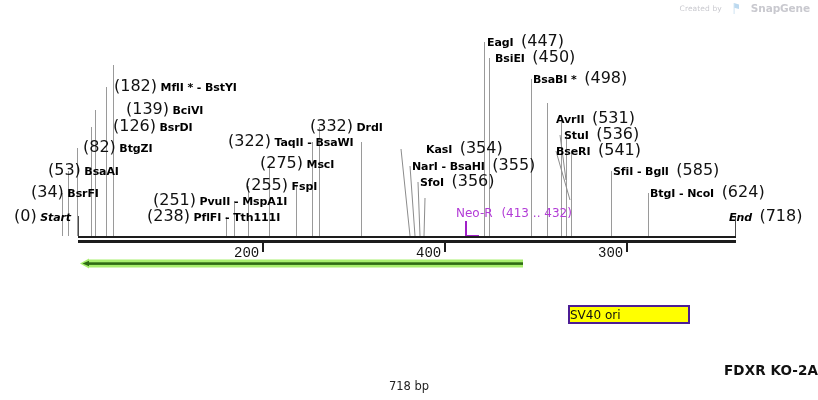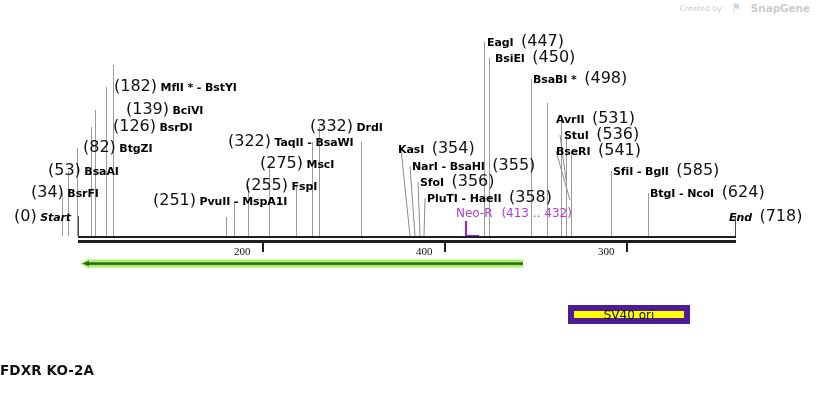--- a/index.html
+++ b/index.html
@@ -80,23 +80,23 @@
   .ruler-top {  height: 2px; }
   .ruler-bot {  height: 3px; }
 
   .tickmark {
     position: absolute;
     width: 2px;
     background: #1d1d1d;
   }
   .ticklabel {
     position: absolute;
-    font-size: 11px;
+    font-size: 14px;
     color: #111;
-    font-family: Liberation Serif, serif;
+    font-family: Liberation Mono, monospace;
     white-space: nowrap;
   }
 
   
   .neo-label {
     position: absolute;
     font-size: 12px;
     color: #b23bd6;
     white-space: nowrap;
     font-family: "DejaVu Sans", sans-serif;
@@ -128,35 +128,35 @@
     justify-content: center;
     font-size: 12px;
     color: #1a1a1a;
     padding-left: 14px;
     box-sizing: border-box;
     font-family: "DejaVu Sans", sans-serif;
   }
   .feat-ori {
     position: absolute;
     background: #ffff00;
-    border: 6px solid #4c1d95;
+    border: 2px solid #4c1d95;
     display: flex;
     align-items: center;
-    justify-content: center;
+    justify-content: flex-start;
     font-size: 12px;
     color: #111;
     box-sizing: border-box;
     font-family: "DejaVu Sans", sans-serif;
   }
 
   
   .title {
     position: absolute;
     width: 100%;
-    text-align: left;
+    text-align: right;
     font-size: 13.5px;
     font-weight: bold;
     color: #111;
     letter-spacing: .1px;
   }
   .subtitle {
     position: absolute;
     width: 100%;
     text-align: center;
     font-size: 11.5px;
@@ -255,52 +255,52 @@
     <span class="nm">BsrFI</span>
   </div>
   <div class="enz" style="left:14px;top:210px">
     <span class="pos">(0)</span>
     <span class="nm ital">Start</span>
   </div>
   <div class="enz" style="left:153px;top:194px">
     <span class="pos">(251)</span>
     <span class="nm">PvuII  - MspA1I</span>
   </div>
+  <div class="enz" style="left:147px;top:210px">
+    <span class="pos">(238)</span>
+    <span class="nm">PflFI - Tth111I</span>
+  </div>
   <div class="enz" style="left:245px;top:179px">
     <span class="pos">(255)</span>
     <span class="nm">FspI</span>
   </div>
   <div class="enz" style="left:260px;top:157px">
     <span class="pos">(275)</span>
     <span class="nm">MscI</span>
   </div>
   <div class="enz" style="left:228px;top:135px">
     <span class="pos">(322)</span>
     <span class="nm">TaqII - BsaWI</span>
   </div>
   <div class="enz" style="left:310px;top:120px">
     <span class="pos">(332)</span>
     <span class="nm">DrdI</span>
   </div>
 
-  <div class="enz rightnum" style="left:398px;top:142px">
+  <div class="enz rightnum" style="left:426px;top:142px">
     <span class="nm">KasI</span>
     <span class="pos">(354)</span>
   </div>
   <div class="enz rightnum" style="left:412px;top:159px">
     <span class="nm">NarI - BsaHI</span>
     <span class="pos">(355)</span>
   </div>
   <div class="enz rightnum" style="left:420px;top:175px">
     <span class="nm">SfoI</span>
     <span class="pos">(356)</span>
-  </div>
-  <div class="enz rightnum" style="left:427px;top:191px">
-    <span class="nm">PluTI - HaeII</span>
-    <span class="pos">(358)</span>
   </div>
   <div class="enz rightnum" style="left:487px;top:35px">
     <span class="nm">EagI</span>
     <span class="pos">(447)</span>
   </div>
   <div class="enz rightnum" style="left:495px;top:51px">
     <span class="nm">BsiEI</span>
     <span class="pos">(450)</span>
   </div>
   <div class="enz rightnum" style="left:533px;top:72px">
@@ -358,14 +358,15 @@
       <rect x="9" y="4.3" width="434" height="2.6" fill="#2f6b14"></rect>
     </svg>
   </div>
 
 
   <div class="feat-ori" style="left:568px;top:305px;width:122px;height:19px">
     <span>SV40 ori</span>
   </div>
 
   <div class="title" style="top:362px">FDXR KO-2A</div>
+  <div class="subtitle" style="top:379px">718 bp</div>
 
 </div>
 
 </body></html>

